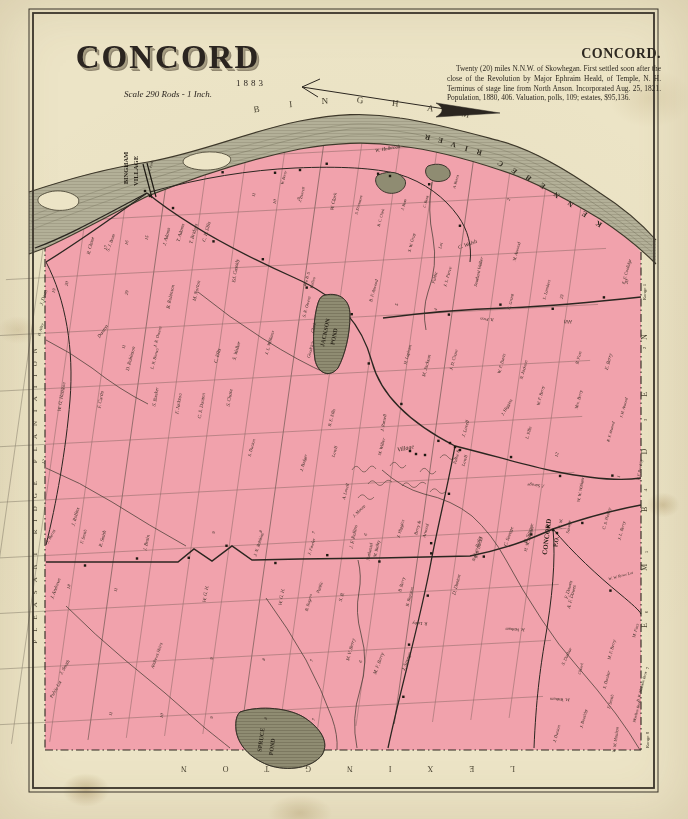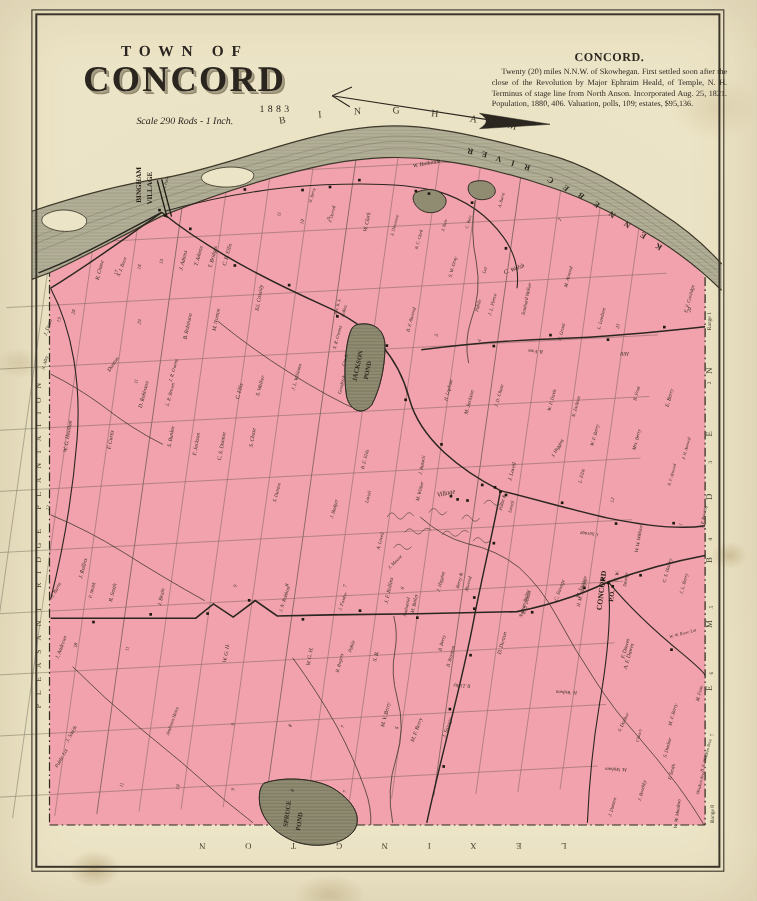--- a/index.html
+++ b/index.html
@@ -22,21 +22,21 @@
   .k-m{fill:#46402f;}
   .k-w{fill:#2f2a1f;font-weight:700;}
   .k-p{fill:#241e15;font-weight:700;}
   .title-block{position:absolute;left:70px;top:40px;width:196px;text-align:center;color:#2b2520;}
   .town-of{font-size:14px;font-weight:bold;letter-spacing:7px;}
   .concord{font-size:33px;font-weight:bold;letter-spacing:2px;line-height:1.05;
     text-shadow:1.5px 1.5px 0 #a69d82, 2.5px 2.5px 0 rgba(70,58,42,.55);}
   .year{font-size:9px;letter-spacing:3px;margin-top:3px;text-align:right;}
   .scale{font-size:9px;font-style:italic;margin-top:1px;}
   .note{position:absolute;left:447px;top:46px;width:214px;color:#2d2820;}
-  .note h4{margin:0;text-align:center;font-size:11px;letter-spacing:.5px;}
+  .note h4{margin:0;text-align:right;font-size:14px;letter-spacing:.5px;}
   .note p{margin:2px 0 0;font-size:7.4px;line-height:1.32;text-align:justify;text-indent:9px;}
 </style>
 </head>
 <body>
 
 <div class="paper">
 
   <svg width="688" height="819" viewBox="0 0 688 819">
     <defs>
       <clipPath id="town-clip">
@@ -421,21 +421,20 @@
       <path d="M436,103 L500,113 L436,117 C444,112 444,108 436,103 Z" stroke-width="0.5"></path>
     </g>
 
     <g fill="none" stroke="#3a342a">
       <rect x="29" y="9" width="629" height="783" stroke-width="1"></rect>
       <rect x="33" y="13" width="621" height="775" stroke-width="1.8"></rect>
     </g>
   </svg>
 
   <div class="title-block">
-    <div class="town-of">TOWN OF</div>
     <div class="concord">CONCORD</div>
     <div class="year">1883</div>
     <div class="scale">Scale 290 Rods - 1 Inch.</div>
   </div>
 
   <div class="note">
     <h4>CONCORD.</h4>
     <p>Twenty (20) miles N.N.W. of Skowhegan. First settled soon after the close of the Revolution by Major Ephraim Heald, of Temple, N. H. Terminus of stage line from North Anson. Incorporated Aug. 25, 1821. Population, 1880, 406. Valuation, polls, 109; estates, $95,136.</p>
   </div>
 

